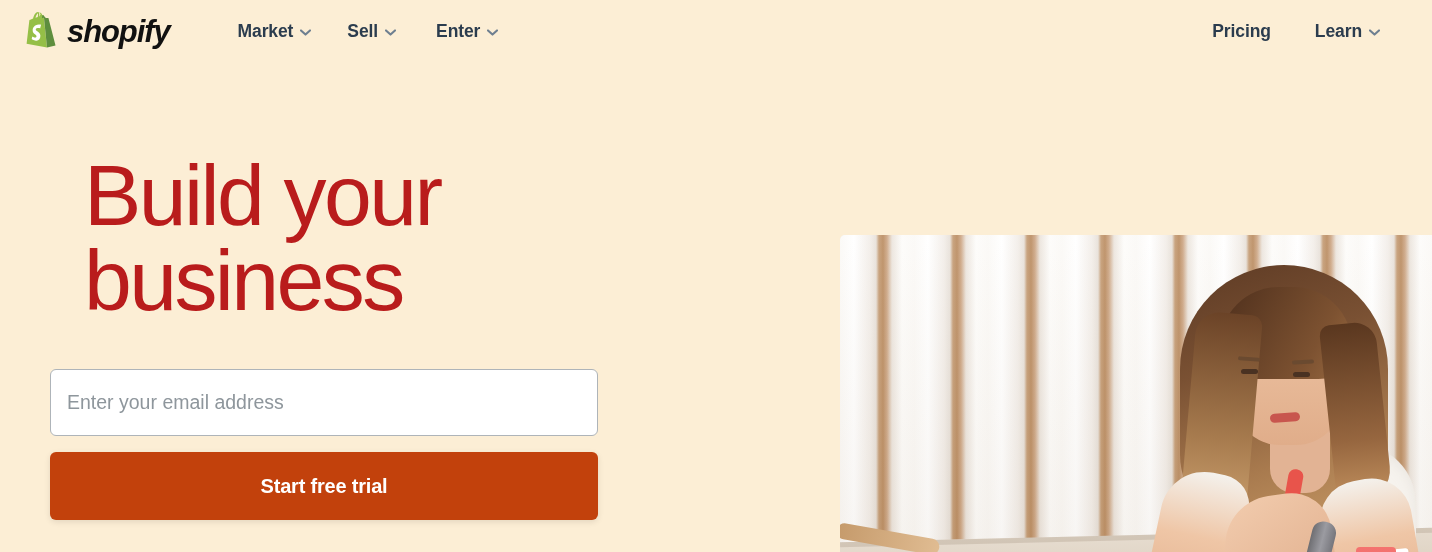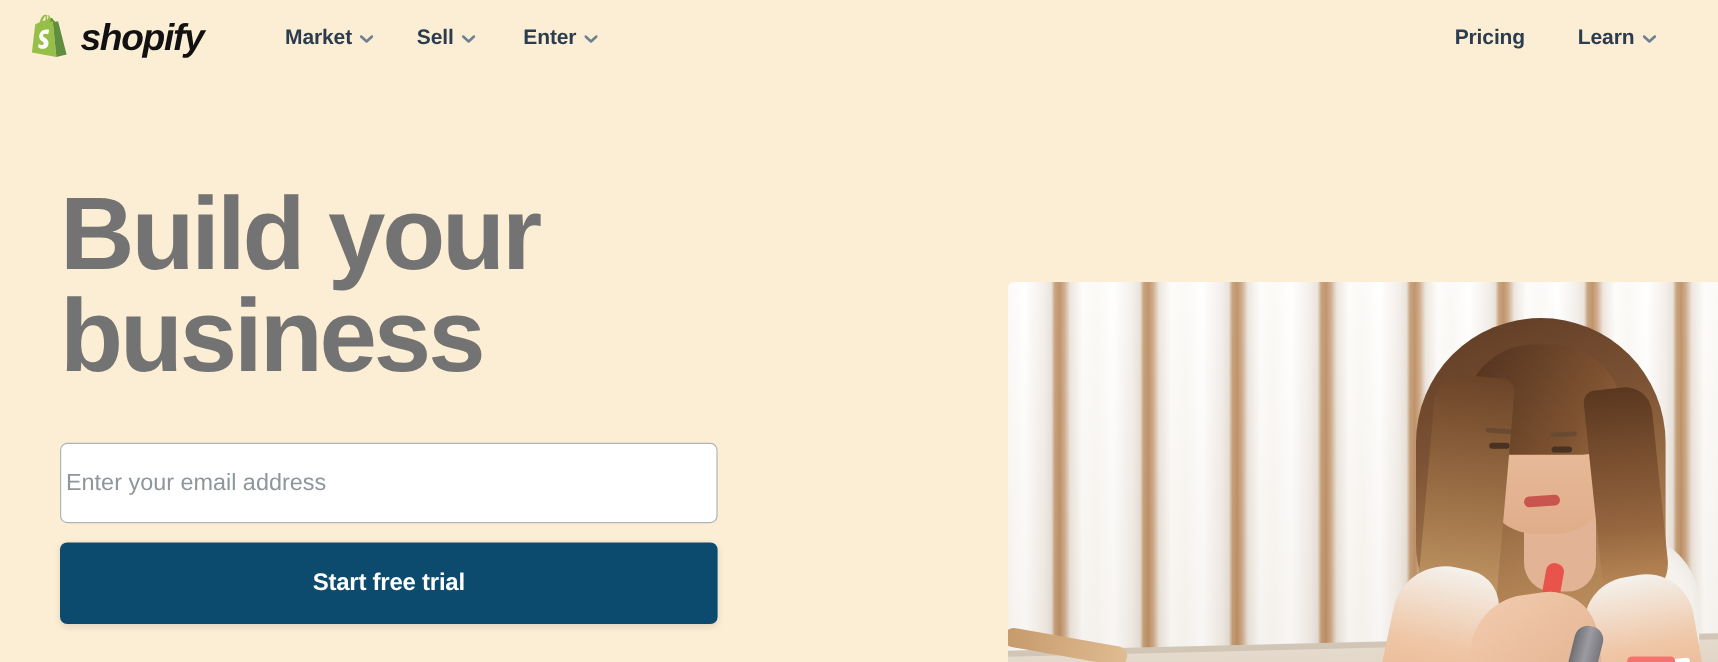--- a/index.html
+++ b/index.html
@@ -81,50 +81,51 @@
     align-items: flex-start;
     padding-left: 50px;
     padding-right: 0;
   }
 
   .hero-left { width: 790px; flex: none; padding-top: 91px; }
 
   .headline {
     font-size: 86px;
     line-height: 0.99;
-    font-weight: bold;
-    color: #737373;
+    font-weight: normal;
+    color: #b91c1c;
     letter-spacing: -2.6px;
     margin-bottom: 46px;
     white-space: pre-line;
+    margin-left: 34px;
   }
 
   .email-field {
     display: block;
     width: 548px;
     height: 67px;
     border: 1px solid #AEB4B9;
     border-radius: 6px;
     background: #FFFFFF;
-    padding: 0 4px;
+    padding: 0 16px;
     font-size: 19.5px;
     font-family: "Liberation Sans", sans-serif;
     color: #23292E;
     outline: none;
   }
   .email-field::placeholder { color: #8E969C; opacity: 1; }
 
   .cta {
     display: block;
     width: 548px;
     height: 68px;
     margin-top: 16px;
     border: none;
     border-radius: 6px;
-    background: #0c4a6e;
+    background: #c2410c;
     color: #FFFFFF;
     font-size: 20px;
     font-weight: bold;
     font-family: "Liberation Sans", sans-serif;
     letter-spacing: -0.2px;
     cursor: pointer;
     box-shadow: 0 2px 6px rgba(0,0,0,0.10);
   }
 
   

